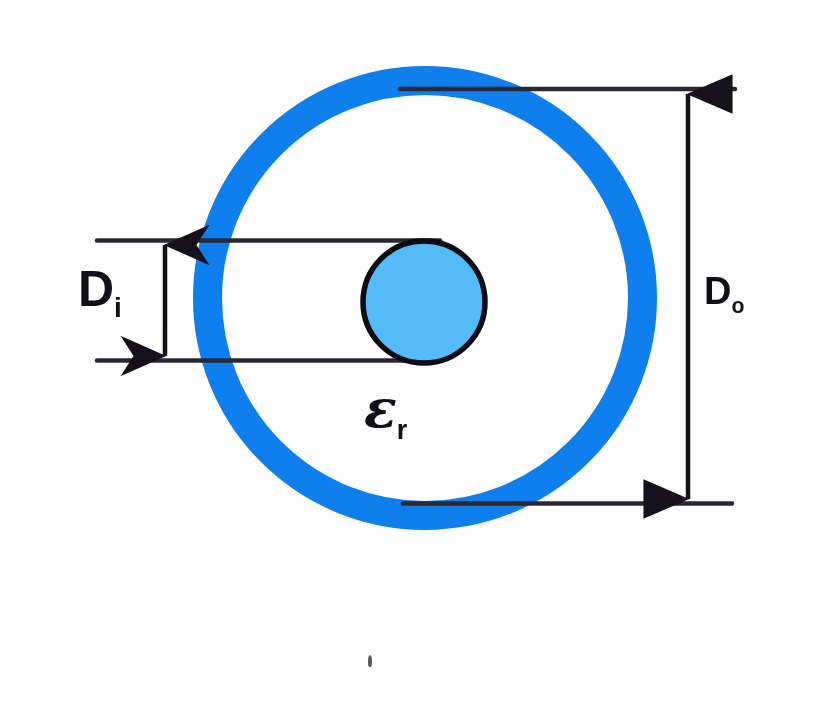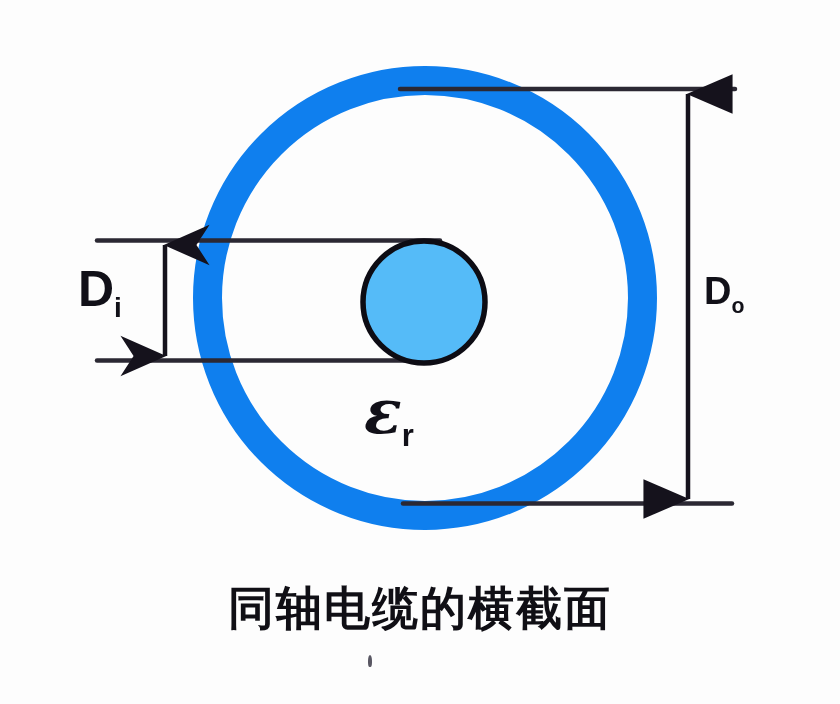--- a/index.html
+++ b/index.html
@@ -38,21 +38,21 @@
     font-size: 50px;
   }
   #label-do {
     left: 704px;
     top: 272px;
     font-size: 38px;
   }
   #label-eps {
     left: 364px;
     top: 381px;
-    font-size: 62px;
+    font-size: 54px;
     font-family: "DejaVu Serif", serif;
     font-style: italic;
     font-weight: bold;
   }
   .sub {
     font-size: 0.56em;
     vertical-align: sub;
     font-weight: bold;
     font-style: normal;
     font-family: "Liberation Sans", sans-serif;
@@ -116,15 +116,14 @@
   </svg>
 
   <div class="lbl" id="label-di"><span>D</span><span class="sub">i</span></div>
 
   <div class="lbl" id="label-do"><span>D</span><span class="sub">o</span></div>
 
   <div class="lbl" id="label-eps"><span>ε</span><span class="sub">r</span></div>
 
   <div id="speck"></div>
 
-  <div id="caption">同轴电缆的横截面</div>
 
 </div>
 
 </body></html>

